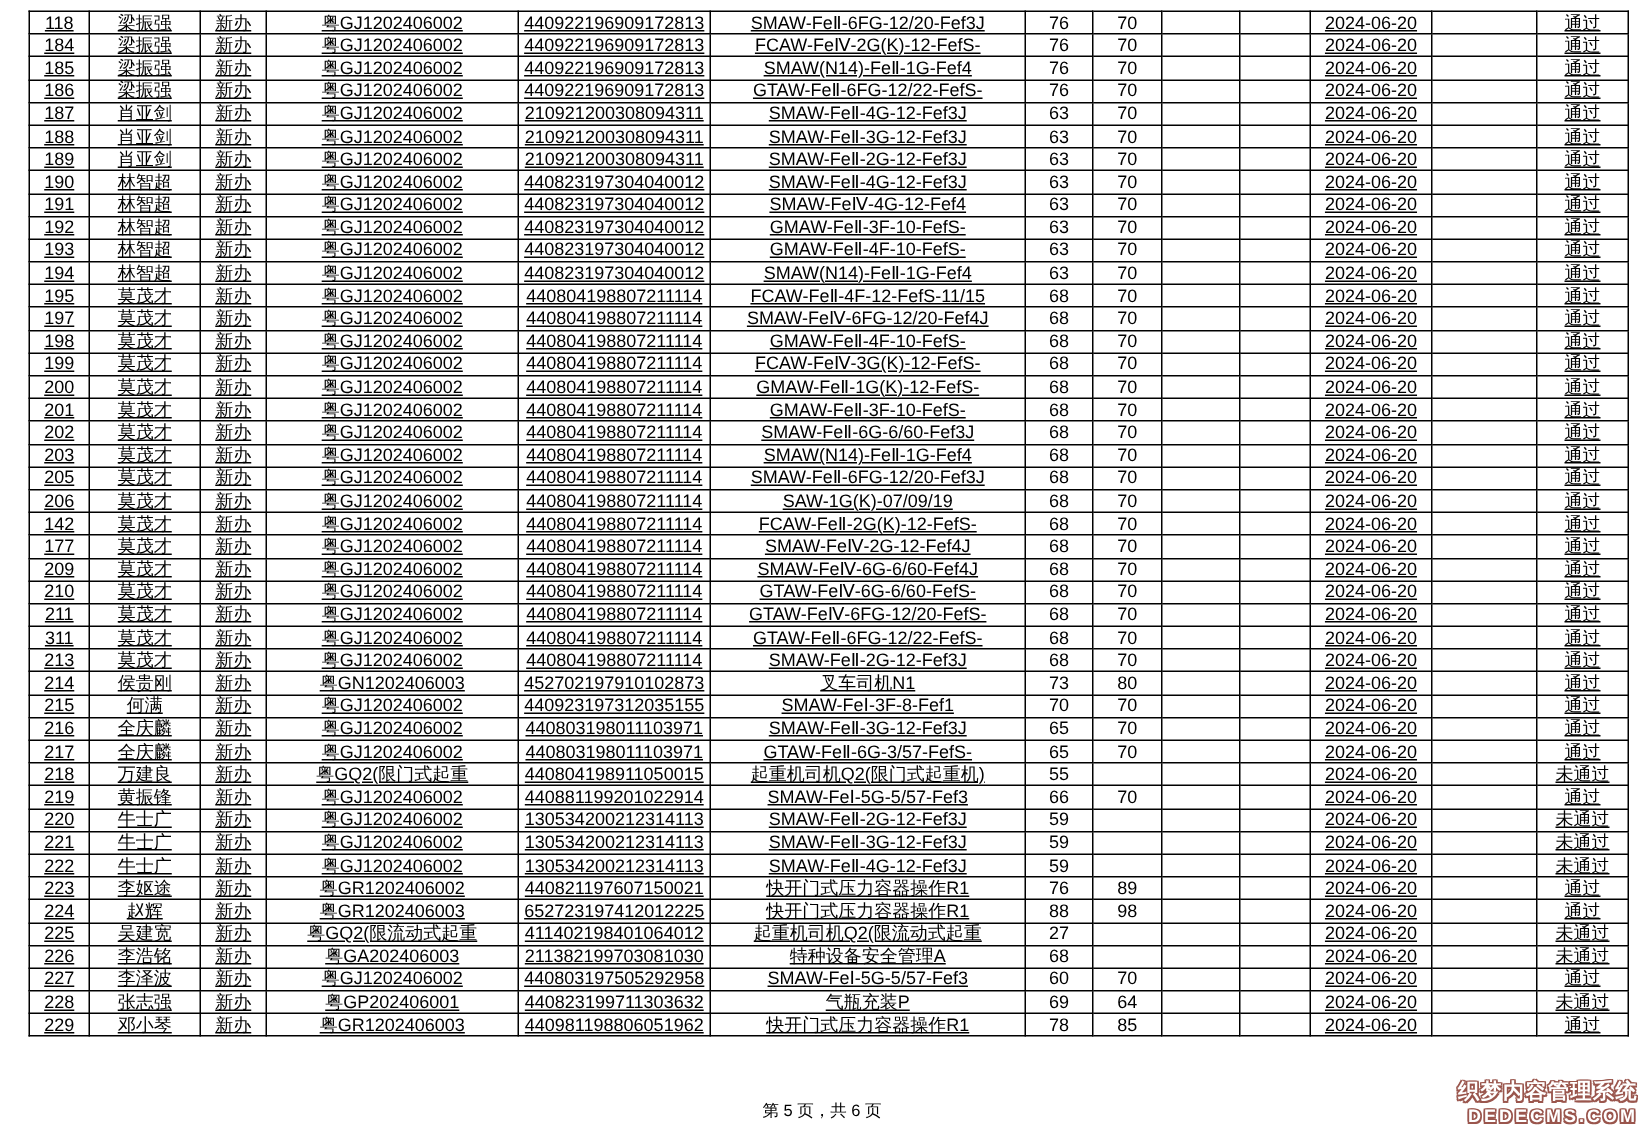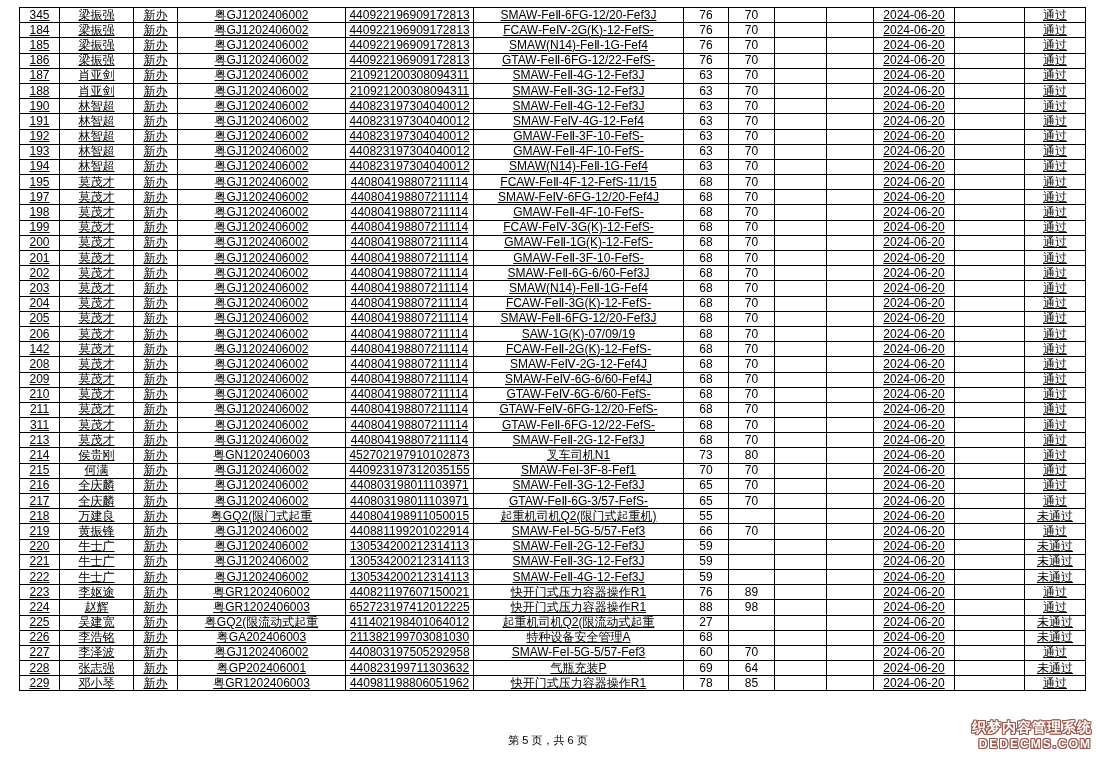--- a/index.html
+++ b/index.html
@@ -54,21 +54,21 @@
     <col style="width:45px">
       <col style="width:46px">
       <col style="width:52px">
     <col style="width:47px">
       <col style="width:81px">
       <col style="width:70px">
     <col style="width:61px">
   </colgroup>
   <tbody id="table-body">
       <tr>
-        <td class="u">345</td>
+        <td class="u">118</td>
         <td class="u">梁振强</td>
         <td class="u">新办</td>
         <td class="u">粤GJ1202406002</td>
         <td class="u">440922196909172813</td>
         <td class="u">SMAW-FeⅡ-6FG-12/20-Fef3J</td>
         <td>76</td>
         <td>70</td>
         <td></td>
         <td></td>
         <td class="u">2024-06-20</td>
@@ -144,20 +144,35 @@
         <td class="u">SMAW-FeⅡ-3G-12-Fef3J</td>
         <td>63</td>
         <td>70</td>
         <td></td>
         <td></td>
         <td class="u">2024-06-20</td>
         <td></td>
         <td class="u">通过</td>
       </tr>
       <tr>
+        <td class="u">189</td>
+        <td class="u">肖亚剑</td>
+        <td class="u">新办</td>
+        <td class="u">粤GJ1202406002</td>
+        <td class="u">210921200308094311</td>
+        <td class="u">SMAW-FeⅡ-2G-12-Fef3J</td>
+        <td>63</td>
+        <td>70</td>
+        <td></td>
+        <td></td>
+        <td class="u">2024-06-20</td>
+        <td></td>
+        <td class="u">通过</td>
+      </tr>
+      <tr>
         <td class="u">190</td>
         <td class="u">林智超</td>
         <td class="u">新办</td>
         <td class="u">粤GJ1202406002</td>
         <td class="u">440823197304040012</td>
         <td class="u">SMAW-FeⅡ-4G-12-Fef3J</td>
         <td>63</td>
         <td>70</td>
         <td></td>
         <td></td>
@@ -339,35 +354,20 @@
         <td class="u">SMAW(N14)-FeⅡ-1G-Fef4</td>
         <td>68</td>
         <td>70</td>
         <td></td>
         <td></td>
         <td class="u">2024-06-20</td>
         <td></td>
         <td class="u">通过</td>
       </tr>
       <tr>
-        <td class="u">204</td>
-        <td class="u">莫茂才</td>
-        <td class="u">新办</td>
-        <td class="u">粤GJ1202406002</td>
-        <td class="u">440804198807211114</td>
-        <td class="u">FCAW-FeⅡ-3G(K)-12-FefS-</td>
-        <td>68</td>
-        <td>70</td>
-        <td></td>
-        <td></td>
-        <td class="u">2024-06-20</td>
-        <td></td>
-        <td class="u">通过</td>
-      </tr>
-      <tr>
         <td class="u">205</td>
         <td class="u">莫茂才</td>
         <td class="u">新办</td>
         <td class="u">粤GJ1202406002</td>
         <td class="u">440804198807211114</td>
         <td class="u">SMAW-FeⅡ-6FG-12/20-Fef3J</td>
         <td>68</td>
         <td>70</td>
         <td></td>
         <td></td>
@@ -399,21 +399,21 @@
         <td class="u">FCAW-FeⅡ-2G(K)-12-FefS-</td>
         <td>68</td>
         <td>70</td>
         <td></td>
         <td></td>
         <td class="u">2024-06-20</td>
         <td></td>
         <td class="u">通过</td>
       </tr>
       <tr>
-        <td class="u">208</td>
+        <td class="u">177</td>
         <td class="u">莫茂才</td>
         <td class="u">新办</td>
         <td class="u">粤GJ1202406002</td>
         <td class="u">440804198807211114</td>
         <td class="u">SMAW-FeⅣ-2G-12-Fef4J</td>
         <td>68</td>
         <td>70</td>
         <td></td>
         <td></td>
         <td class="u">2024-06-20</td>

